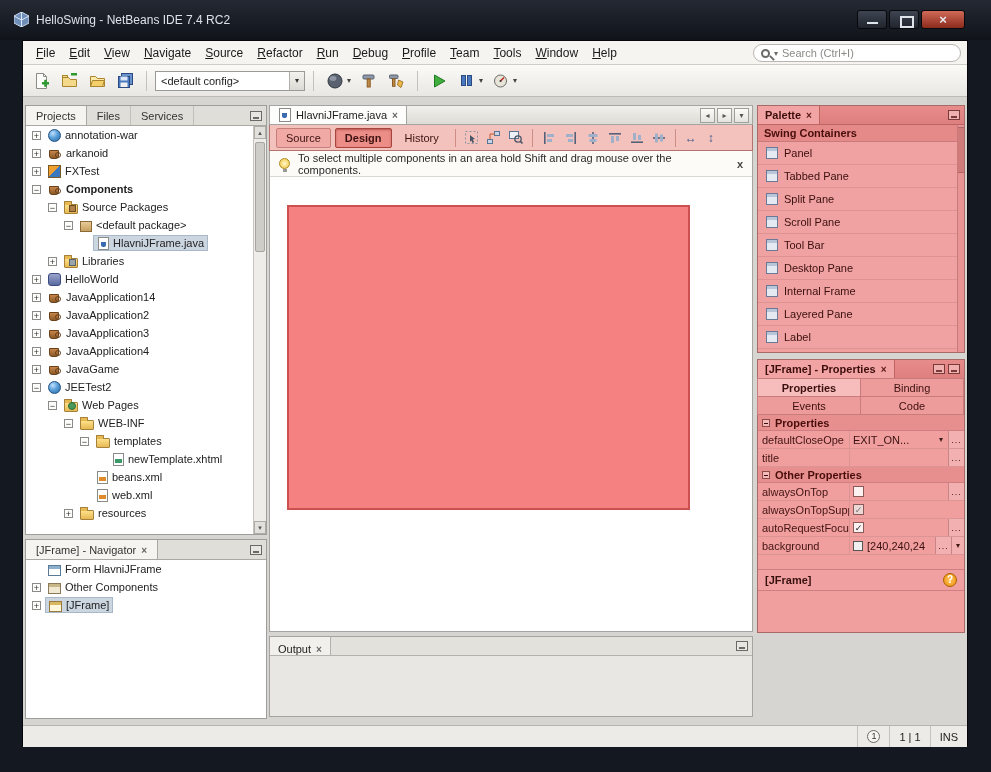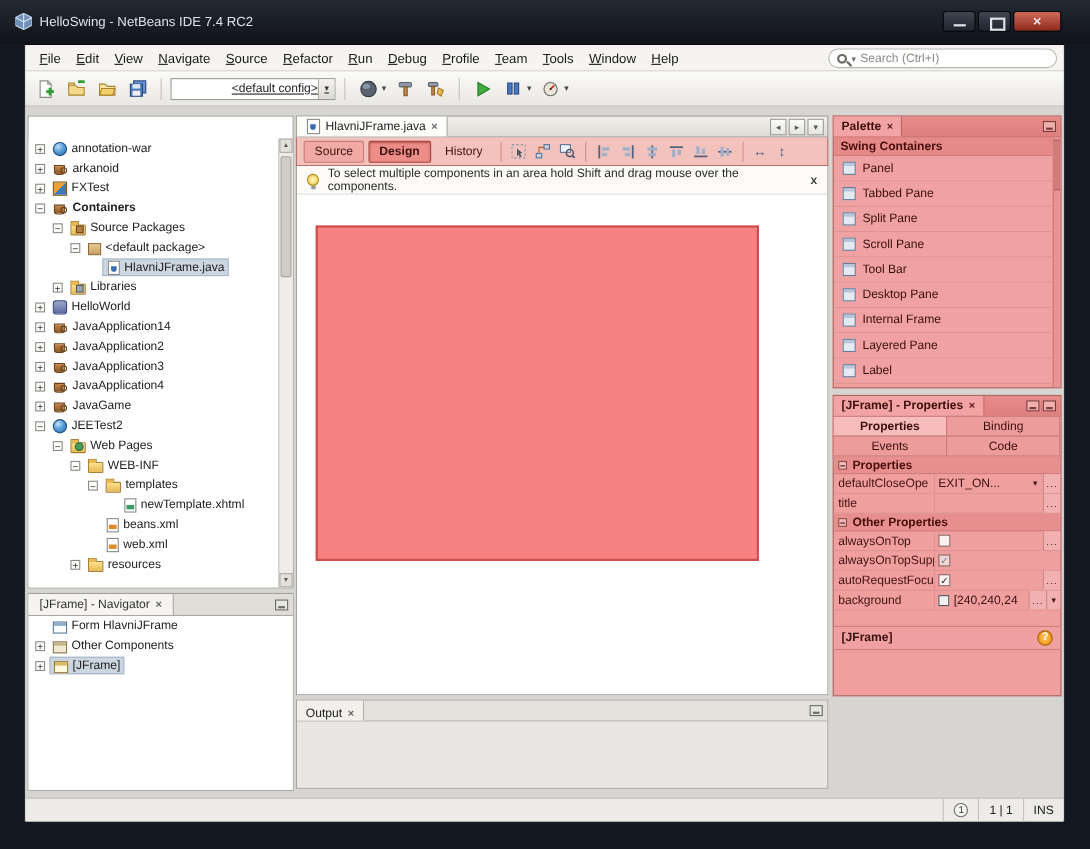--- a/index.html
+++ b/index.html
@@ -26,21 +26,21 @@
   .quick-search{position:absolute;right:6px;top:3px;width:208px;height:18px;background:#fff;border:1px solid #b8b6b0;border-radius:9px;display:flex;align-items:center;padding:0 7px;gap:4px;color:#8a8a86;}
   .mag{width:9px;height:9px;border:2px solid #6a6a66;border-radius:50%;position:relative;flex:none;}
   .mag::after{content:"";position:absolute;left:6px;top:6px;width:6px;height:2px;background:#6a6a66;transform:rotate(45deg);}
   .qs-dd{font-size:8px;color:#6a6a66;}
 
   
   .toolbar{position:absolute;left:0;top:24px;width:100%;height:32px;background:linear-gradient(#fafaf7,#e9e7e3);border-bottom:1px solid #bdbbb6;display:flex;align-items:center;padding:0 6px;gap:3px;}
   .tbtn{width:25px;height:25px;display:flex;align-items:center;justify-content:center;border-radius:3px;}
   .tdd{font-size:8px;color:#444;margin-left:-3px;margin-right:2px;}
   .tsep{width:1px;height:20px;background:#c4c2bc;margin:0 5px;}
-  .combo{width:150px;height:20px;background:#fff;border:1px solid #9a9a96;display:flex;align-items:center;justify-content:flex-end;padding:0 0 0 5px;font-size:11px;color:#222;text-decoration:underline;}
+  .combo{width:150px;height:20px;background:#fff;border:1px solid #9a9a96;display:flex;align-items:center;justify-content:space-between;padding:0 0 0 5px;font-size:11px;color:#222;}
   .combo .cddbox{width:15px;height:18px;background:linear-gradient(#f4f2ee,#dcdad4);border-left:1px solid #b0aea8;display:flex;align-items:center;justify-content:center;font-size:8px;color:#333;}
 
   
   .workspace{position:absolute;left:0;top:56px;width:100%;height:628px;background:#d7d5d1;}
   .panel{position:absolute;background:#fff;border:1px solid #9e9e9a;}
 
   
   .gtabs{height:20px;background:#e0ded9;border-bottom:1px solid #aaa8a2;display:flex;align-items:stretch;}
   .gtab{padding:3px 10px 2px;font-size:11px;color:#333;border-right:1px solid #c2c0ba;display:flex;align-items:center;gap:5px;}
   .gtab.sel{background:#f6f4f0;border-right:1px solid #aaa8a2;}
@@ -266,20 +266,34 @@
           <path d="M8.5 9L12 5.5" stroke="#c03020" stroke-width="1.6"></path>
           <circle cx="8.5" cy="9" r="1" fill="#333"></circle>
         </svg>
     </div>
     <span class="tdd">▾</span>
   </div>
 
   <div class="workspace">
 
     <div class="panel" style="left:2px;top:8px;width:242px;height:430px;">
+      <div class="gtabs">
+        <div class="gtab sel">
+            <span>Projects</span>
+          </div>
+        <div class="gtab">
+            <span>Files</span>
+          </div>
+        <div class="gtab">
+            <span>Services</span>
+          </div>
+        <div class="strip-right">
+            <div class="minbox"></div>
+          </div>
+      </div>
       <div class="tree">
         <div class="trow d0">
             <span class="exp">+</span>
             <div class="hl">
               <span class="ti ic-web"></span>
               <span class="tlabel">annotation-war</span>
             </div>
           </div>
         <div class="trow d0">
             <span class="exp">+</span>
@@ -292,21 +306,21 @@
             <span class="exp">+</span>
             <div class="hl">
               <span class="ti ic-fx"></span>
               <span class="tlabel">FXTest</span>
             </div>
           </div>
         <div class="trow d0 bold">
             <span class="exp">−</span>
             <div class="hl">
               <span class="ti ic-java"></span>
-              <span class="tlabel">Containers</span>
+              <span class="tlabel">Components</span>
             </div>
           </div>
         <div class="trow d1">
             <span class="exp">−</span>
             <div class="hl">
               <span class="ti fold ic-pkgfolder"></span>
               <span class="tlabel">Source Packages</span>
             </div>
           </div>
         <div class="trow d2">

